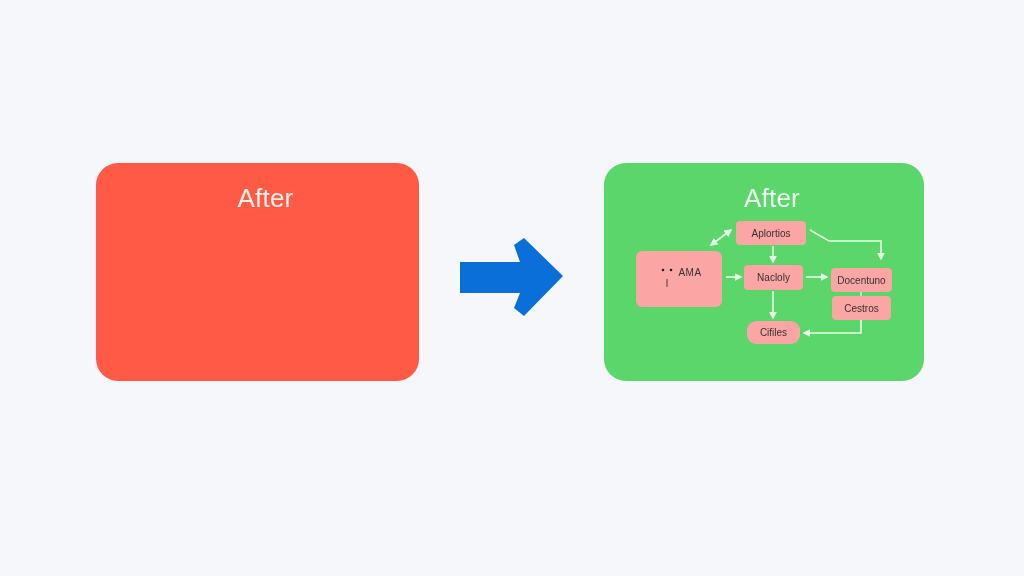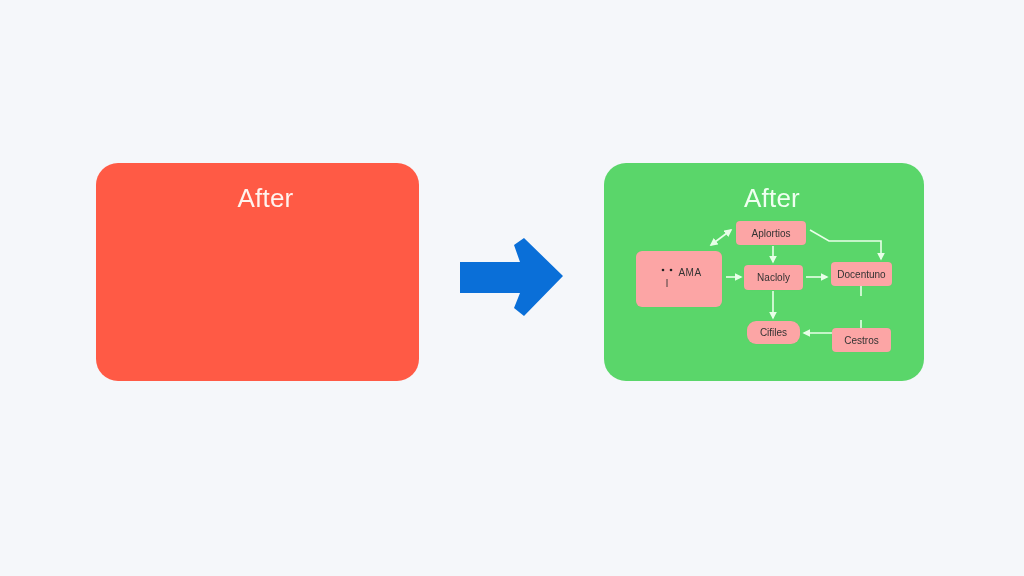--- a/index.html
+++ b/index.html
@@ -113,19 +113,19 @@
 </div>
 
 <div class="node" style="left:744px; top:265px; width:59px; height:25px;">
   <span>Nacloly</span>
 </div>
 
 <div class="node" style="left:747px; top:321px; width:53px; height:23px;border-radius:9px;">
   <span>Cifiles</span>
 </div>
 
-<div class="node" style="left:831px; top:262px; width:61px; height:24px;">
+<div class="node" style="left:831px; top:268px; width:61px; height:24px;">
   <span>Docentuno</span>
 </div>
 
-<div class="node" style="left:832px; top:296px; width:59px; height:24px;margin-top:32px;">
+<div class="node" style="left:832px; top:296px; width:59px; height:24px;">
   <span>Cestros</span>
 </div>
 
 </body></html>

